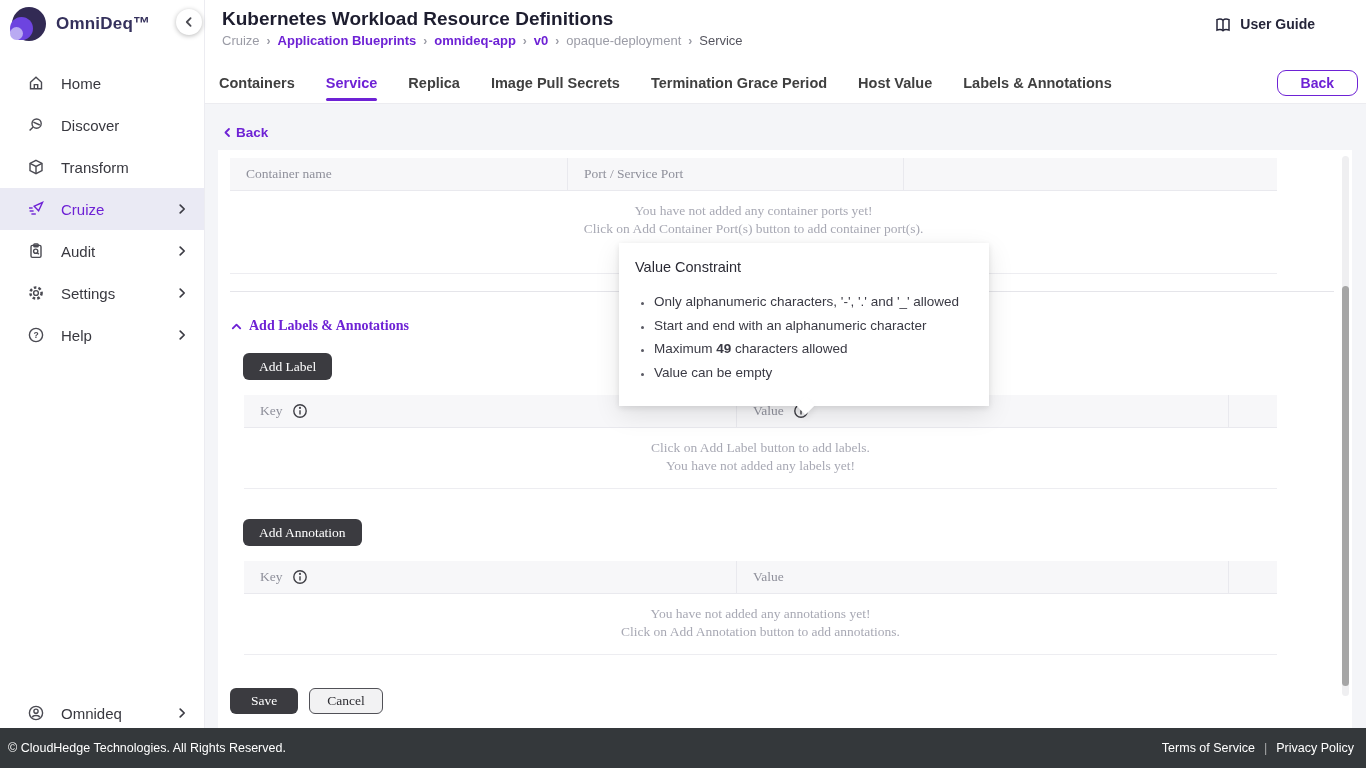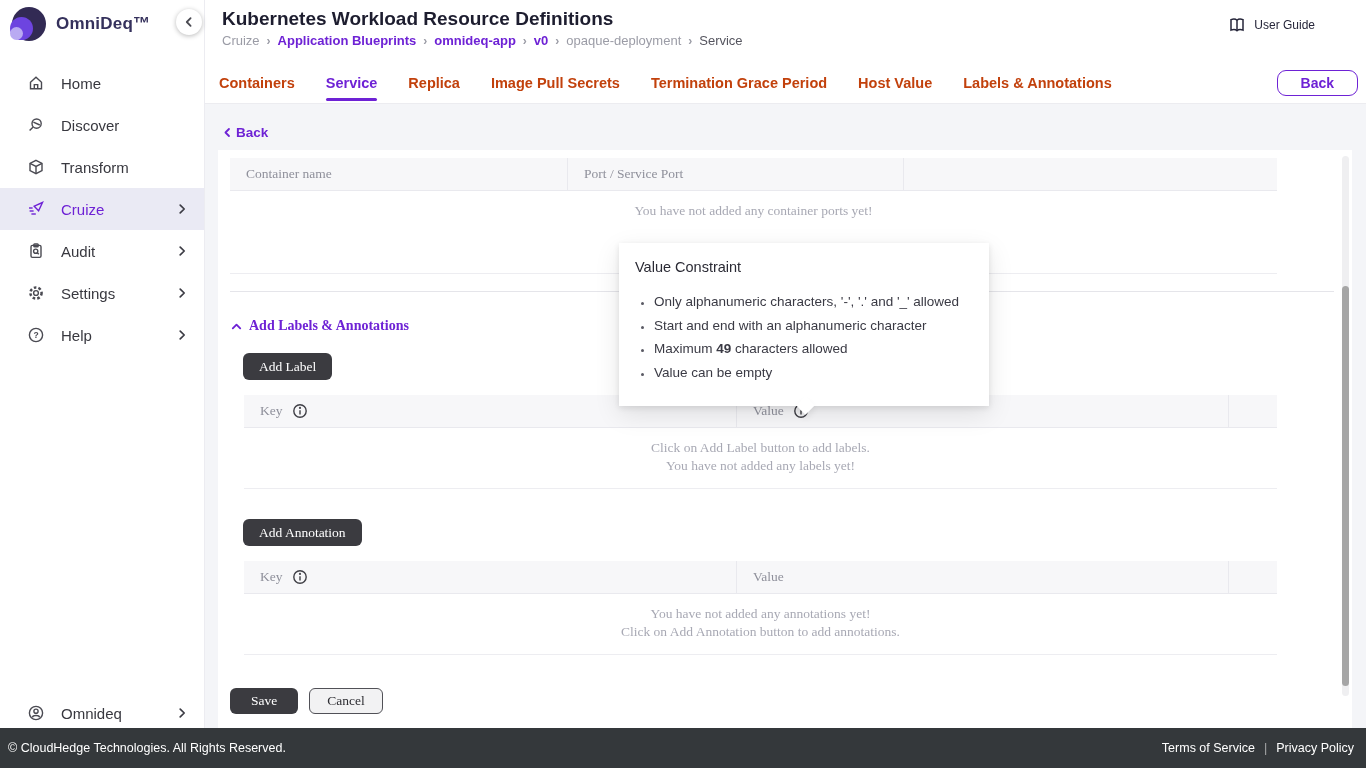--- a/index.html
+++ b/index.html
@@ -30,27 +30,27 @@
 
   
   .main-header { position:absolute; left:205px; top:0; right:0; height:63px; background:#fff; }
   .page-title { padding:8px 0 0 17px; font-size:19px; font-weight:bold; color:#1d1d2f; }
   .breadcrumb { display:flex; align-items:center; gap:7px; padding-left:17px; margin-top:3px; font-size:13px; }
   .crumb { cursor:default; }
   .crumb.muted { color:#9b9ca6; }
   .crumb.link { color:#6e22d5; font-weight:600; cursor:pointer; }
   .crumb.current { color:#55555f; }
   .crumb-sep { color:#9b9ca6; font-size:12px; font-weight:bold; }
-  .user-guide { position:absolute; right:51px; top:16px; display:flex; align-items:center; gap:8px;
-    font-size:12px; font-weight:400; color:#26263a; cursor:pointer; }
+  .user-guide { position:absolute; right:51px; top:16px; display:flex; align-items:flex-start; gap:8px;
+    font-size:14px; font-weight:700; color:#26263a; cursor:pointer; }
 
   
   .tabbar { position:absolute; left:205px; top:63px; right:0; height:41px; background:#fff;
     border-bottom:1px solid #ececf0; display:flex; align-items:center; padding-left:14px; }
-  .tab { margin-right:31px; font-size:14.5px; font-weight:600; color:#c2410c; height:100%;
+  .tab { margin-right:31px; font-size:14.5px; font-weight:600; color:#404040; height:100%;
     display:flex; align-items:center; position:relative; cursor:pointer; white-space:nowrap; }
   .tab.active { color:#6e22d5; }
   .tab.active::after { content:""; position:absolute; left:0; right:0; bottom:2px; height:3px; background:#6e22d5; border-radius:2px; }
   .back-btn-top { margin-left:auto; margin-right:8px; padding:4px 23px; border:1.5px solid #6e22d5; border-radius:9px;
     background:#fff; color:#6e22d5; font-size:14px; font-weight:600; cursor:pointer; font-family:inherit; }
 
   
   .content { position:absolute; left:205px; top:104px; right:0; bottom:24px; background:#f4f5f8; }
   .back-link { position:absolute; left:17px; top:21px; display:flex; align-items:center; gap:3px;
     color:#6e22d5; font-size:13.5px; font-weight:600; cursor:pointer; }
@@ -285,20 +285,21 @@
   <div class="panel">
 
     <div class="data-table ports-table">
       <div class="thead">
         <div class="th col-p1">Container name</div>
         <div class="th col-p3">Port / Service Port</div>
         <div class="th col-p4"></div>
       </div>
       <div class="tbody-empty">
         <div>You have not added any container ports yet!</div>
+        <div>Click on Add Container Port(s) button to add container port(s).</div>
       </div>
     </div>
 
     <div class="section-divider"></div>
 
     <div class="toggle-row">
       <svg width="13" height="13" viewBox="0 0 14 14" fill="none" stroke="#6e22d5" stroke-width="2" stroke-linecap="round" stroke-linejoin="round">
           <path d="M3 9 L7 5 L11 9"></path>
         </svg>
       <span>Add Labels &amp; Annotations</span>

